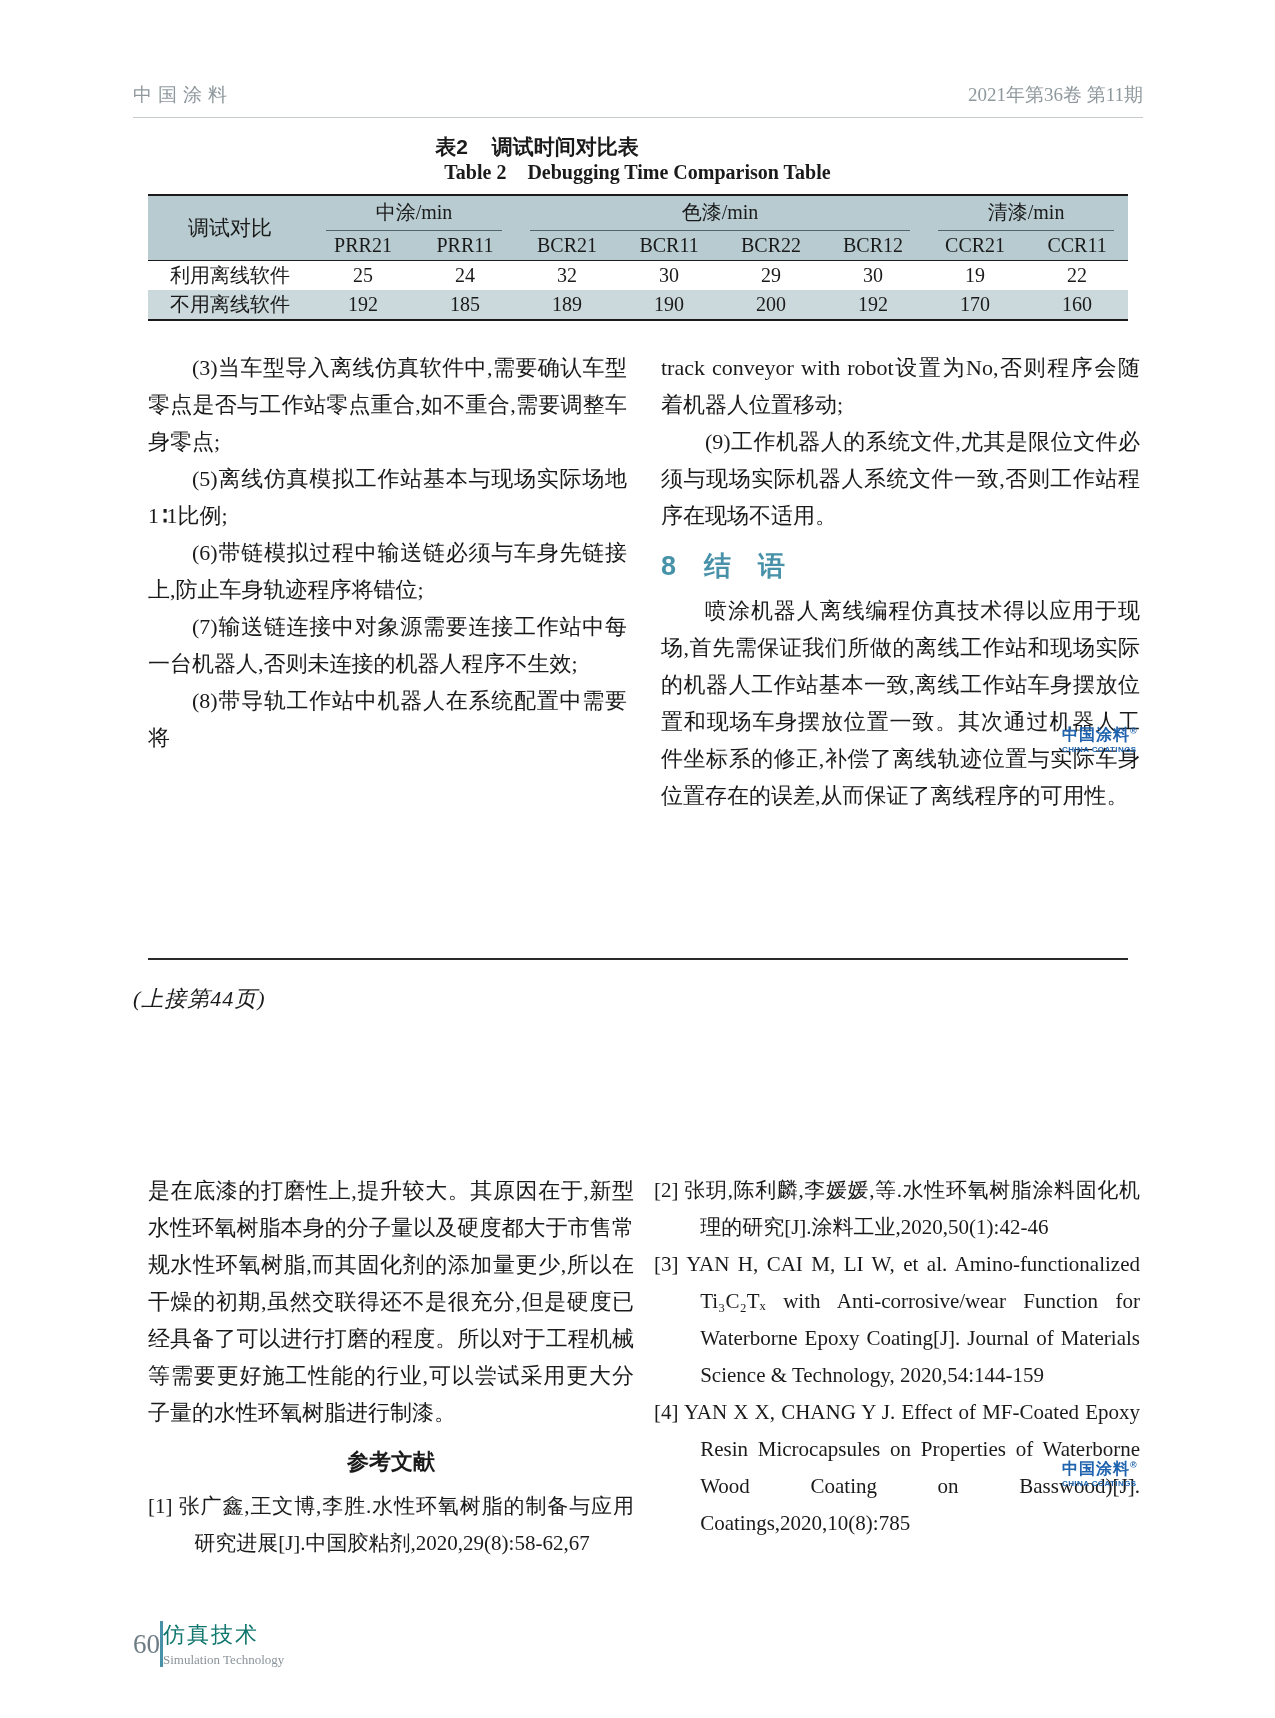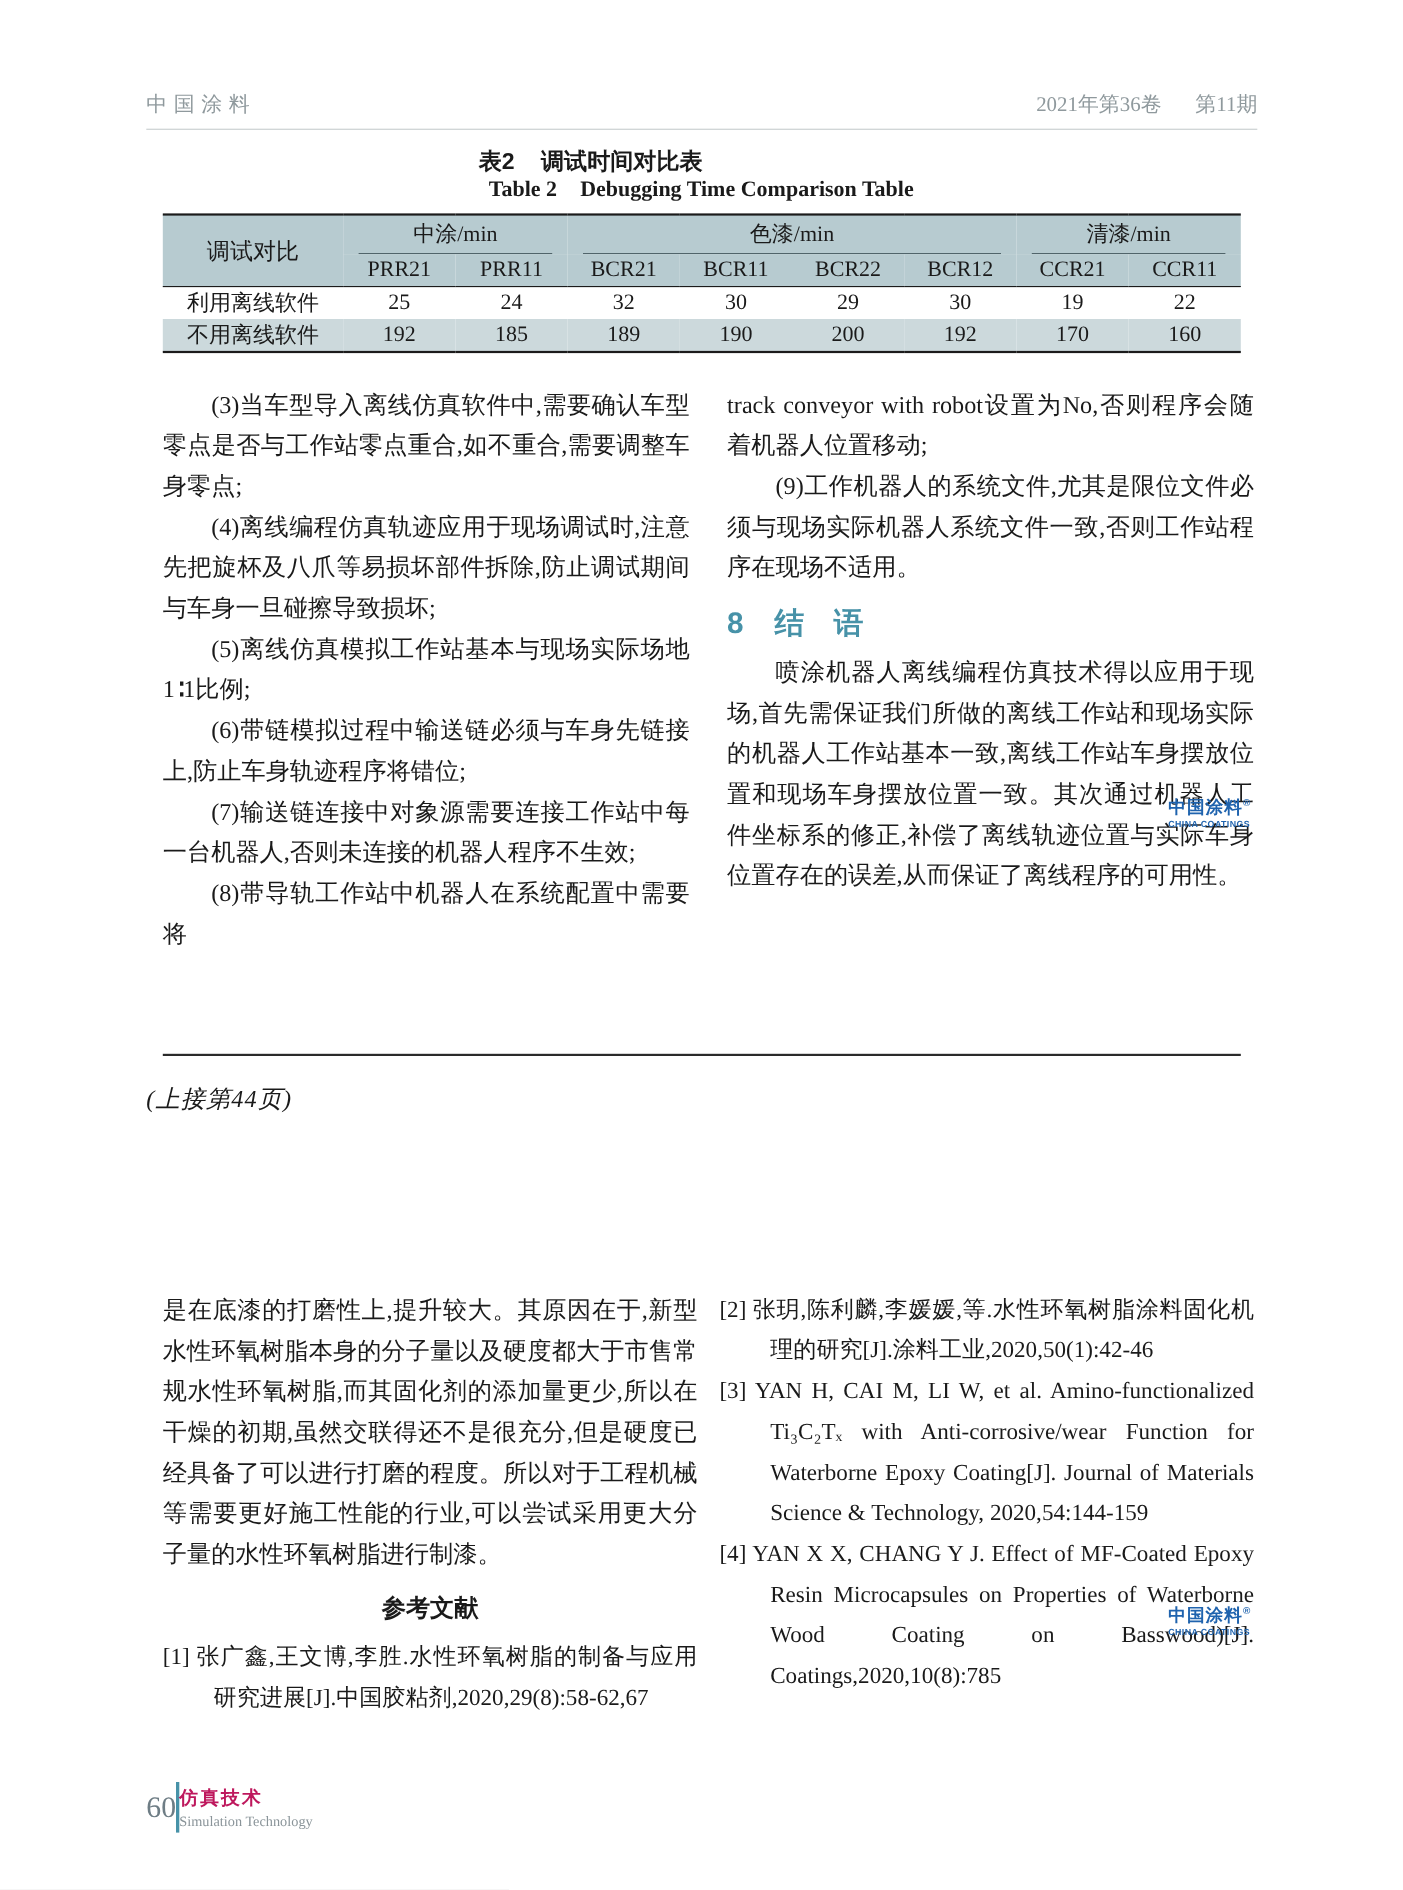--- a/index.html
+++ b/index.html
@@ -13,21 +13,21 @@
     overflow:hidden;
   }
   
   .page-header{
     position:absolute;top:82px;left:133px;width:1010px;
     display:flex;justify-content:space-between;align-items:flex-end;
     padding-bottom:9px;border-bottom:1px solid #c6ccce;
     color:#8f999d;font-size:19px;
   }
   .journal-name{letter-spacing:6px;}
-  .issue-info span{margin-left:26px;}
+  .issue-info span{}
   .issue-info span:first-child{margin-left:0;}
   
   .cap-zh{
     position:absolute;top:133px;left:0;width:1074px;text-align:center;
     font-family:"Liberation Sans","DejaVu Sans",sans-serif;
     font-weight:bold;font-size:21px;
   }
   .cap-zh .gap{margin-left:18px;}
   .cap-en{
     position:absolute;top:161px;left:0;width:1275px;text-align:center;
@@ -87,21 +87,21 @@
   .brand .reg{font-size:9px;vertical-align:super;}
   .brand .en{font-weight:bold;font-size:8px;letter-spacing:0.4px;white-space:nowrap;margin-top:2px;}
   .brand-1{left:1062px;top:726px;}
   .brand-2{left:1062px;top:1460px;}
   
   .footer{position:absolute;left:133px;top:1620px;display:flex;align-items:center;}
   .page-num{font-size:27px;color:#6e7d85;}
   .footer-bar{width:3px;height:46px;background:#4792a8;}
   .footer-sec .zh{
     font-family:"Liberation Sans","DejaVu Sans",sans-serif;
-    font-weight:bold;font-size:17px;color:#be185d;letter-spacing:2px;
+    font-weight:normal;font-size:22px;color:#0f766e;letter-spacing:2px;
   }
   .footer-sec .en{font-size:13px;color:#8a9499;margin-top:2px;}
 </style>
 </head>
 <body>
 
 <div class="page">
 
   <div class="page-header">
     <span class="journal-name">中国涂料</span>
@@ -178,21 +178,20 @@
         <td>192</td>
         <td>170</td>
         <td>160</td>
       </tr>
     </tbody>
   </table>
 
   <div class="cols upper">
     <div class="col">
       <p class="indent">(3)当车型导入离线仿真软件中,需要确认车型零点是否与工作站零点重合,如不重合,需要调整车身零点;</p>
-      <p class="indent">(4)离线编程仿真轨迹应用于现场调试时,注意先把旋杯及八爪等易损坏部件拆除,防止调试期间与车身一旦碰擦导致损坏;</p>
       <p class="indent">(5)离线仿真模拟工作站基本与现场实际场地1∶1比例;</p>
       <p class="indent">(6)带链模拟过程中输送链必须与车身先链接上,防止车身轨迹程序将错位;</p>
       <p class="indent">(7)输送链连接中对象源需要连接工作站中每一台机器人,否则未连接的机器人程序不生效;</p>
       <p class="indent">(8)带导轨工作站中机器人在系统配置中需要将</p>
     </div>
     <div class="col">
       <p class="noindent">track conveyor with robot设置为No,否则程序会随着机器人位置移动;</p>
       <p class="indent">(9)工作机器人的系统文件,尤其是限位文件必须与现场实际机器人系统文件一致,否则工作站程序在现场不适用。</p>
       <div class="sec-head">
         <span>8</span>

